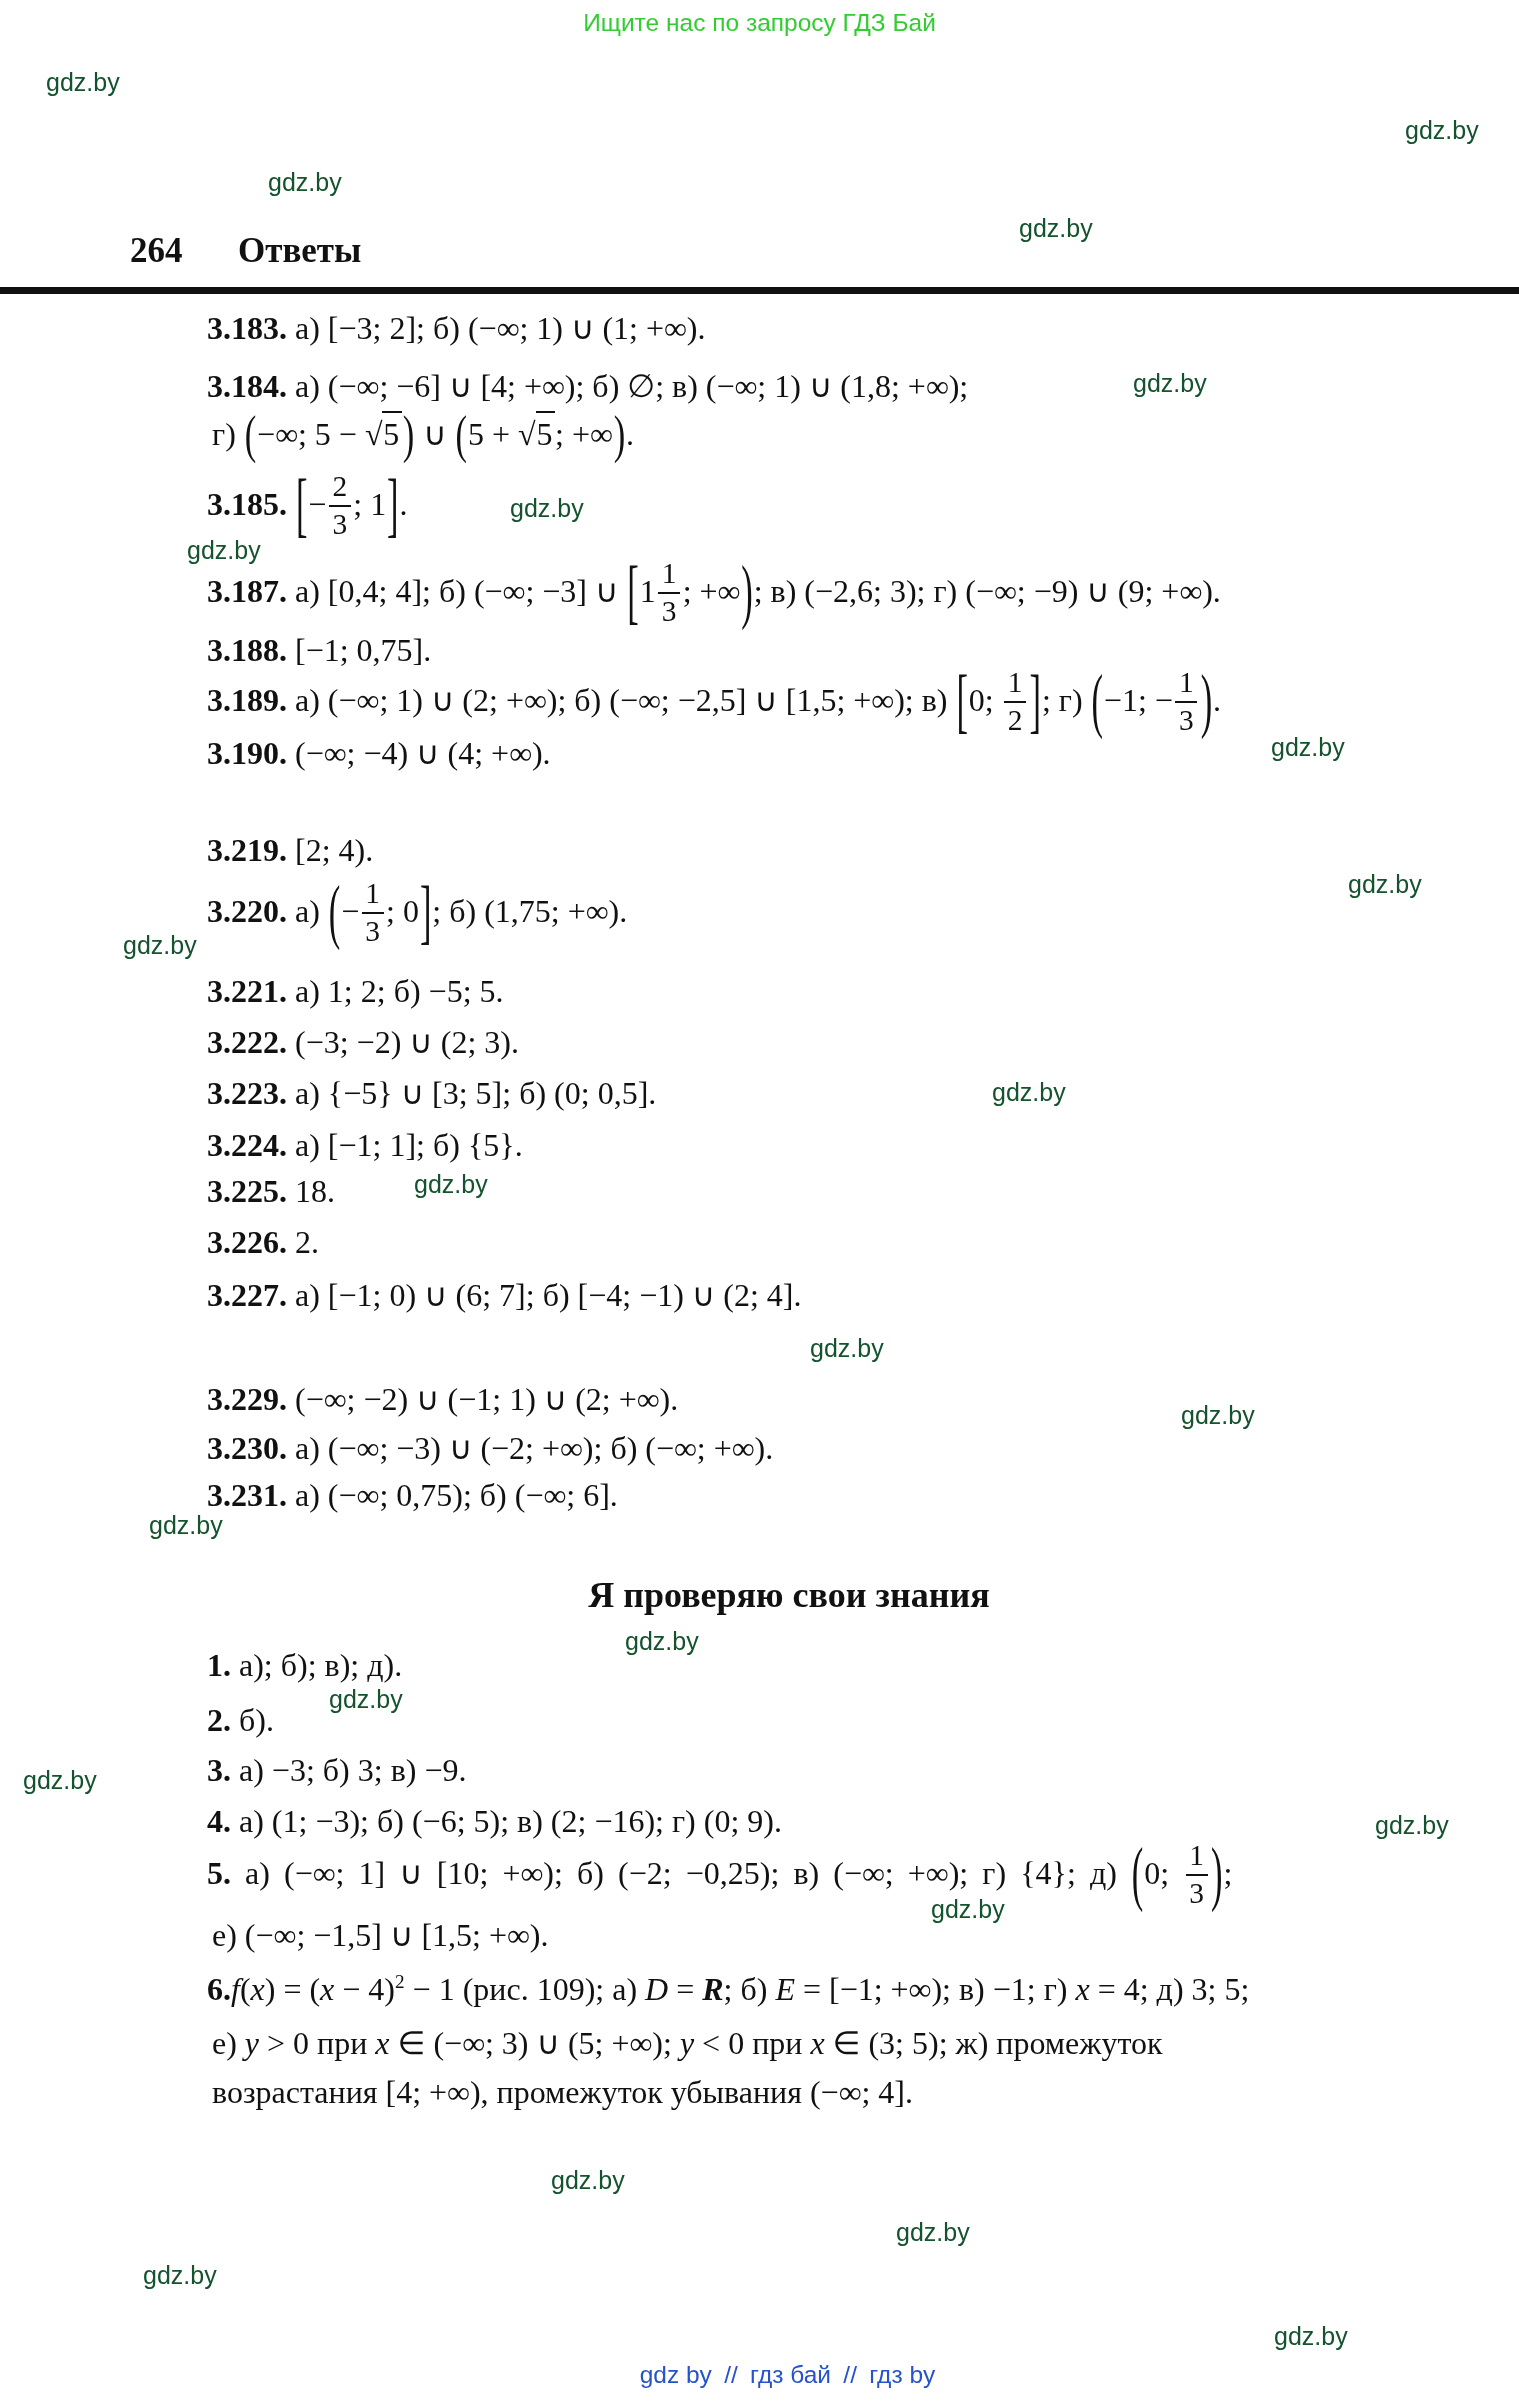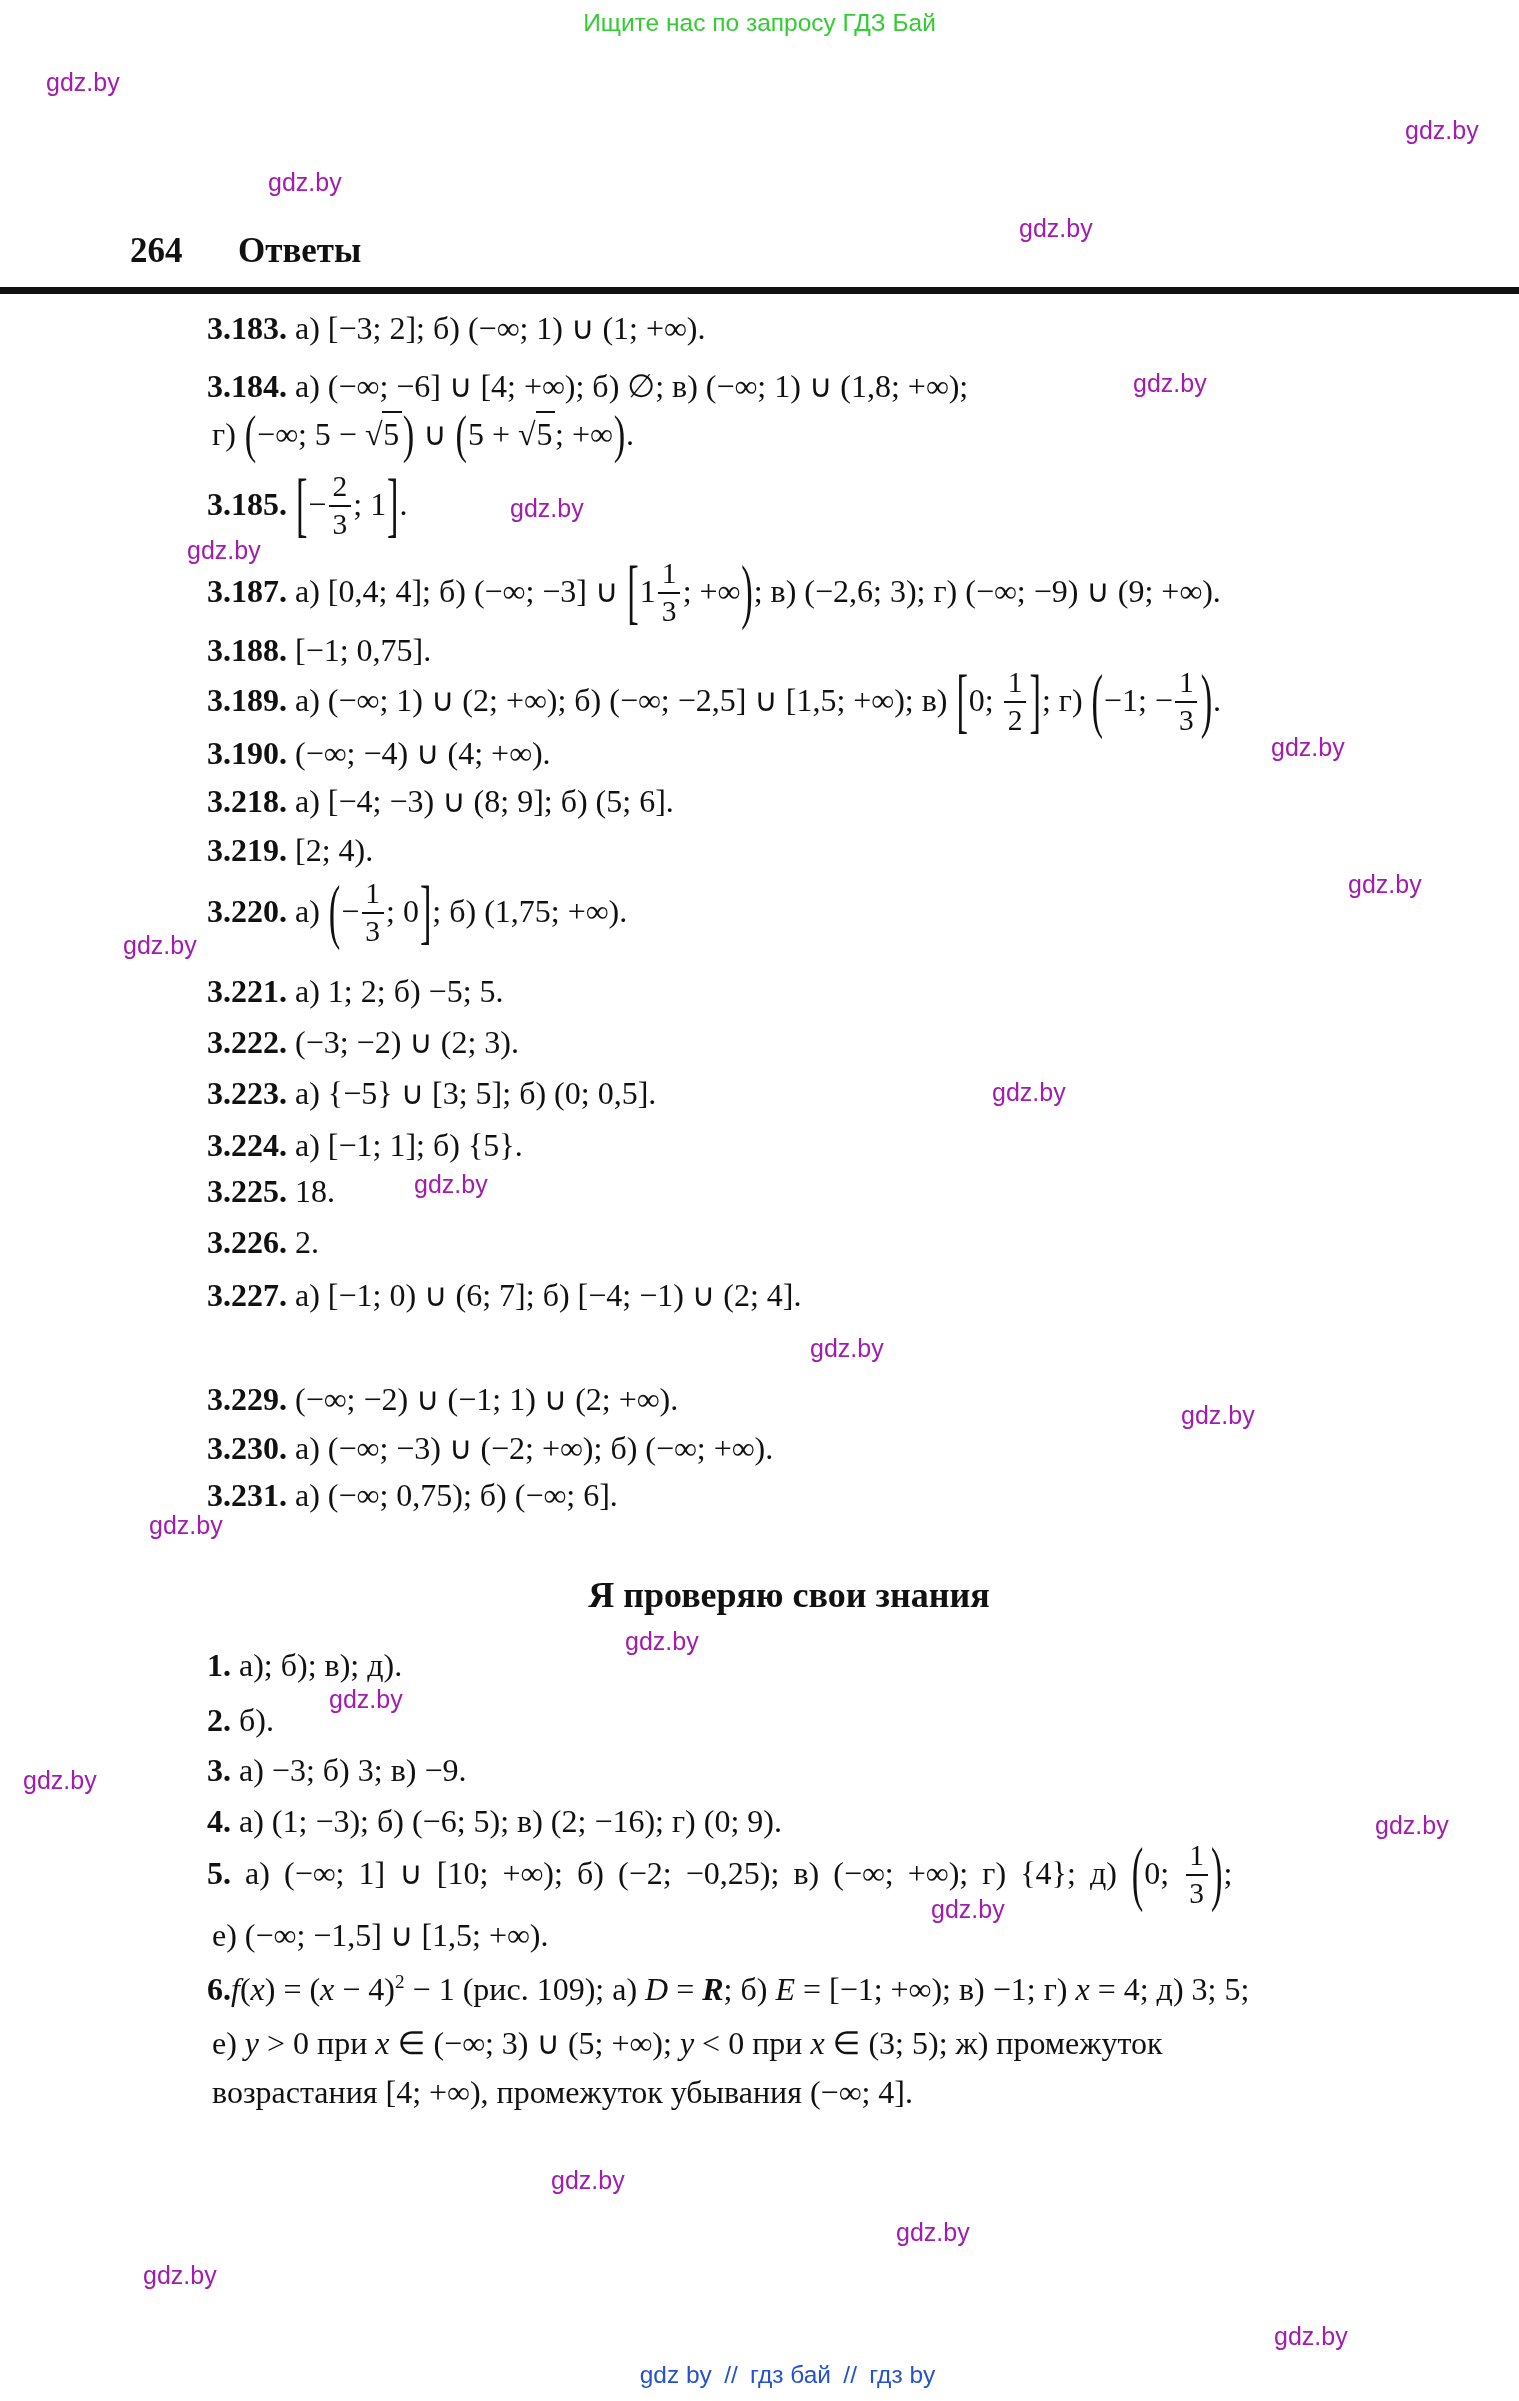--- a/index.html
+++ b/index.html
@@ -8,21 +8,21 @@
     overflow:hidden; font-family:"Liberation Serif", serif; color:#111;
   }
   
   .banner{
     position:absolute; top:8.8px; left:0; width:100%; text-align:center;
     font-family:"Liberation Sans", sans-serif; font-size:24.5px; color:#33cc33;
   }
   
   .wm{
     position:absolute; font-family:"Liberation Sans", sans-serif;
-    font-size:25px; color:#a21caf; white-space:nowrap;
+    font-size:25px; color:#14532d; white-space:nowrap;
   }
   
   .page-num{
     position:absolute; left:130px; top:231px;
     font-family:Liberation Serif, serif; font-weight:bold; font-size:35px;
   }
   .header-title{
     position:absolute; left:238px; top:231px;
     font-weight:bold; font-size:35px;
   }
@@ -101,21 +101,20 @@
   <div class="header-rule"></div>
 
   <div class="line" style="top:308px"><span class="pnum">3.183.</span> а) [−3; 2]; б) (−∞; 1) ∪ (1; +∞).</div>
   <div class="line" style="top:366px"><span class="pnum">3.184.</span> а) (−∞; −6] ∪ [4; +∞); б) ∅; в) (−∞; 1) ∪ (1,8; +∞);</div>
   <div class="line" style="top:411px;left:212px">г) <span class="big" style="transform: scaleY(1.5);">(</span>−∞; 5 − <span class="sqrt"><span>√</span><span class="arg">5</span></span><span class="big" style="transform: scaleY(1.5);">)</span> ∪ <span class="big" style="transform: scaleY(1.5);">(</span>5 + <span class="sqrt"><span>√</span><span class="arg">5</span></span>; +∞<span class="big" style="transform: scaleY(1.5);">)</span>.</div>
   <div class="line" style="top:473px"><span class="pnum">3.185.</span> <span class="big">[</span>−<span class="frac"><span class="n">2</span><span class="d">3</span></span>; 1<span class="big">]</span>.</div>
   <div class="line" style="top:560px"><span class="pnum">3.187.</span> а) [0,4; 4]; б) (−∞; −3] ∪ <span class="big">[</span>1<span class="frac"><span class="n">1</span><span class="d">3</span></span>; +∞<span class="big">)</span>;  в) (−2,6; 3); г) (−∞; −9) ∪ (9; +∞).</div>
   <div class="line" style="top:630px"><span class="pnum">3.188.</span> [−1; 0,75].</div>
   <div class="line" style="top:669px"><span class="pnum">3.189.</span> а) (−∞; 1) ∪ (2; +∞); б) (−∞; −2,5] ∪ [1,5; +∞); в) <span class="big">[</span>0; <span class="frac"><span class="n">1</span><span class="d">2</span></span><span class="big">]</span>; г) <span class="big">(</span>−1; −<span class="frac"><span class="n">1</span><span class="d">3</span></span><span class="big">)</span>.</div>
   <div class="line" style="top:733px"><span class="pnum">3.190.</span> (−∞; −4) ∪ (4; +∞).</div>
-  <div class="line" style="top:781px"><span class="pnum">3.218.</span> а) [−4; −3) ∪ (8; 9]; б) (5; 6].</div>
   <div class="line" style="top:830px"><span class="pnum">3.219.</span> [2; 4).</div>
   <div class="line" style="top:880px"><span class="pnum">3.220.</span> а) <span class="big">(</span>−<span class="frac"><span class="n">1</span><span class="d">3</span></span>; 0<span class="big">]</span>; б) (1,75; +∞).</div>
   <div class="line" style="top:971px"><span class="pnum">3.221.</span> а) 1; 2; б) −5; 5.</div>
   <div class="line" style="top:1022px"><span class="pnum">3.222.</span> (−3; −2) ∪ (2; 3).</div>
   <div class="line" style="top:1073px"><span class="pnum">3.223.</span> а) {−5} ∪ [3; 5]; б) (0; 0,5].</div>
   <div class="line" style="top:1125px"><span class="pnum">3.224.</span> а) [−1; 1]; б) {5}.</div>
   <div class="line" style="top:1171px"><span class="pnum">3.225.</span> 18.</div>
   <div class="line" style="top:1222px"><span class="pnum">3.226.</span> 2.</div>
   <div class="line" style="top:1275px"><span class="pnum">3.227.</span> а) [−1; 0) ∪ (6; 7]; б) [−4; −1) ∪ (2; 4].</div>
   <div class="line" style="top:1379px"><span class="pnum">3.229.</span> (−∞; −2) ∪ (−1; 1) ∪ (2; +∞).</div>

